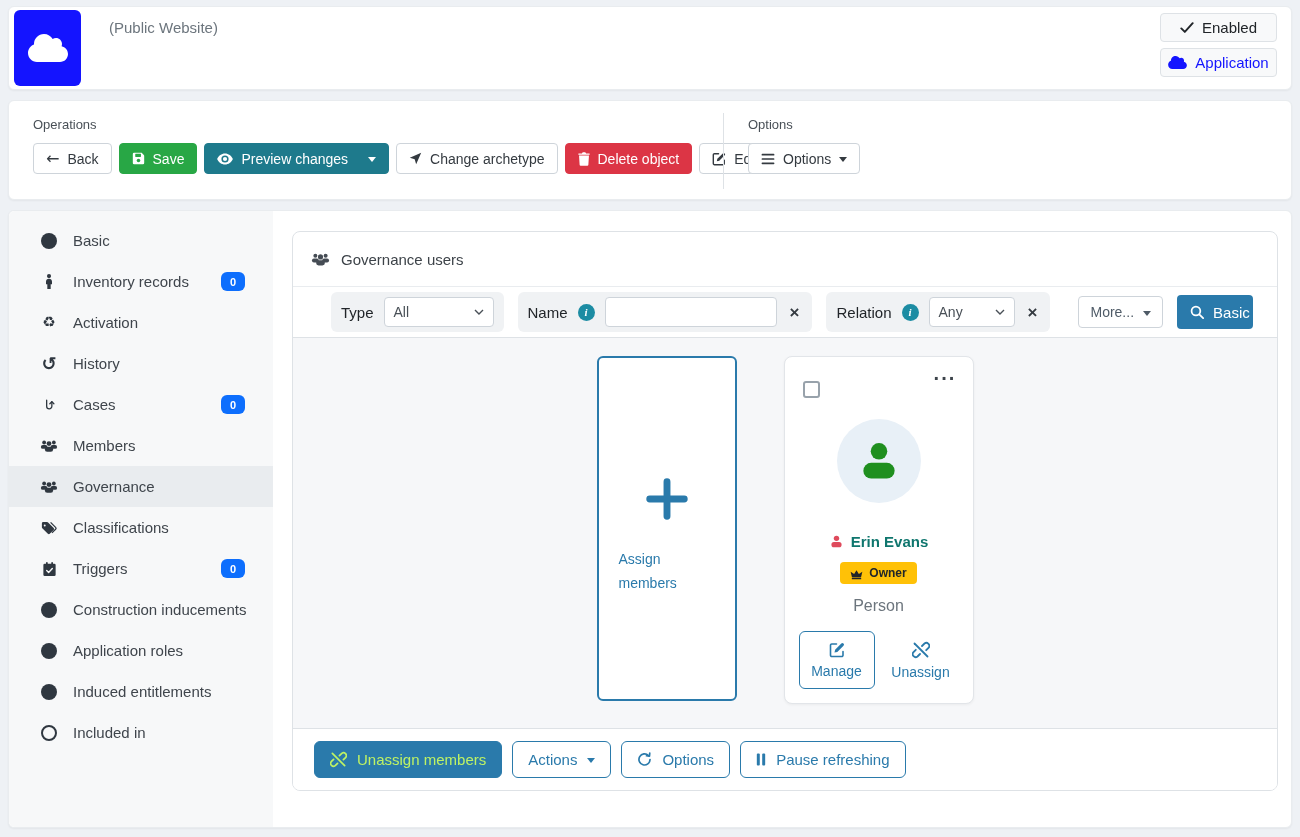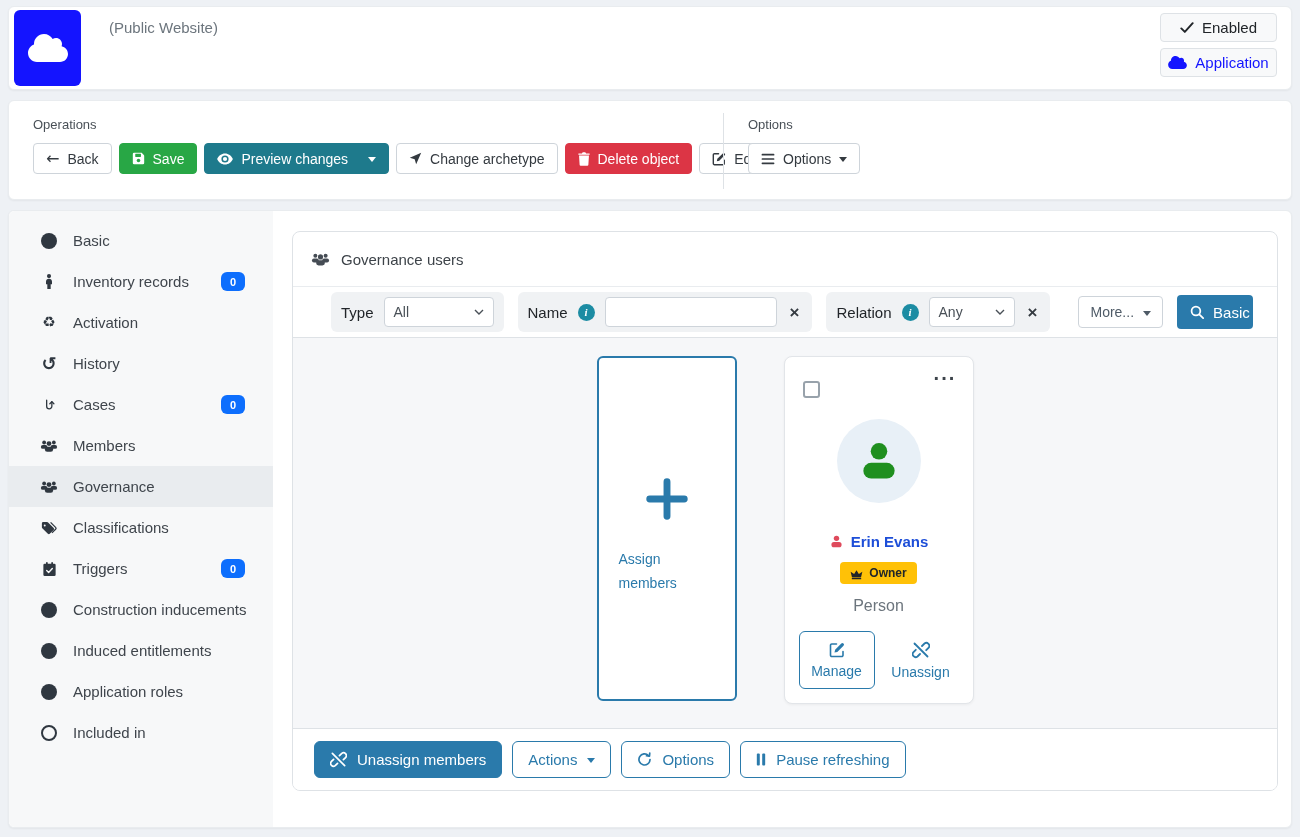--- a/index.html
+++ b/index.html
@@ -65,30 +65,30 @@
 
   .content{flex:1;background:#f6f7f9;display:flex;justify-content:center;align-items:flex-start;gap:47px;padding-top:18px}
   .assign-tile{width:140px;height:345px;background:#fff;border:2px solid var(--primary,#2a7aab);border-radius:6px;display:flex;flex-direction:column;align-items:center;cursor:pointer}
   .assign-plus{margin-top:118px}
   .assign-label{align-self:flex-start;margin:26px 0 0 20px;color:var(--primary,#2a7aab);font-size:14px;line-height:1.7;width:90px}
 
   .member-card{width:190px;height:348px;background:#fff;border:1px solid #e2e5e9;border-radius:8px;box-shadow:0 1px 3px rgba(0,0,0,.05);position:relative;display:flex;flex-direction:column;align-items:center}
   .m-check{position:absolute;left:18px;top:24px;width:17px;height:17px;border:2px solid #98a2ab;border-radius:3px;background:#fff;cursor:pointer}
   .m-menu{position:absolute;right:16px;top:10px;color:#3c434a;font-weight:bold;font-size:20px;letter-spacing:1px;cursor:pointer}
   .avatar{margin-top:62px;width:84px;height:84px;border-radius:50%;background:#e8f0f7;display:flex;align-items:center;justify-content:center}
-  .m-name{margin-top:30px;display:flex;align-items:center;gap:7px;font-weight:bold;font-size:15px;color:#1d4ed8}
+  .m-name{margin-top:30px;display:flex;align-items:center;gap:7px;font-weight:bold;font-size:15px;color:#0f766e}
   .owner-badge{margin-top:12px;background:var(--owner-yellow,#ffc107);border-radius:4px;padding:4px 10px;display:flex;align-items:flex-end;gap:6px;font-size:12px;font-weight:bold;color:#212529}
   .m-type{margin-top:13px;color:#6c757d;font-size:16px}
   .m-actions{margin-top:16px;display:flex;gap:8px}
   .m-act{width:76px;height:58px;border-radius:6px;display:flex;flex-direction:column;align-items:center;justify-content:center;gap:5px;color:var(--primary,#2a7aab);font-size:14px;cursor:pointer;background:transparent;border:1px solid transparent;font-family:Liberation Sans, sans-serif}
   .m-act.bordered{border-color:var(--primary,#2a7aab)}
 
   .panel-footer{height:62px;background:#fff;border-top:1px solid #dee2e6;display:flex;align-items:center;gap:10px;padding:0 21px}
   .f-btn{height:37px;border-radius:6px;display:inline-flex;align-items:center;gap:10px;padding:0 15px;font-size:15px;cursor:pointer;font-family:inherit}
-  .f-primary{background:var(--primary,#2a7aab);border:1px solid var(--primary,#2a7aab);color:#ffffff}
+  .f-primary{background:var(--primary,#2a7aab);border:1px solid var(--primary,#2a7aab);color:#bef264}
   .f-outline{background:#fff;border:1px solid var(--primary,#2a7aab);color:var(--primary,#2a7aab)}
 </style>
 </head>
 <body>
 
 <div class="page">
 
   <section class="card top-card">
     <div class="logo">
       <svg viewBox="0 0 640 512" width="40" height="32" fill="#fff">
@@ -256,27 +256,27 @@
       <div class="nav-item">
         <span class="nav-icn">
             <span class="dot"></span>
           </span>
         <span>Construction inducements</span>
       </div>
       <div class="nav-item">
         <span class="nav-icn">
             <span class="dot"></span>
           </span>
+        <span>Application roles</span>
+      </div>
+      <div class="nav-item">
+        <span class="nav-icn">
+            <span class="dot"></span>
+          </span>
         <span>Induced entitlements</span>
-      </div>
-      <div class="nav-item">
-        <span class="nav-icn">
-            <span class="dot"></span>
-          </span>
-        <span>Application roles</span>
       </div>
       <div class="nav-item">
         <span class="nav-icn">
             <span class="dot outline"></span>
           </span>
         <span>Included in</span>
       </div>
     </nav>
 
     <div class="panel">

